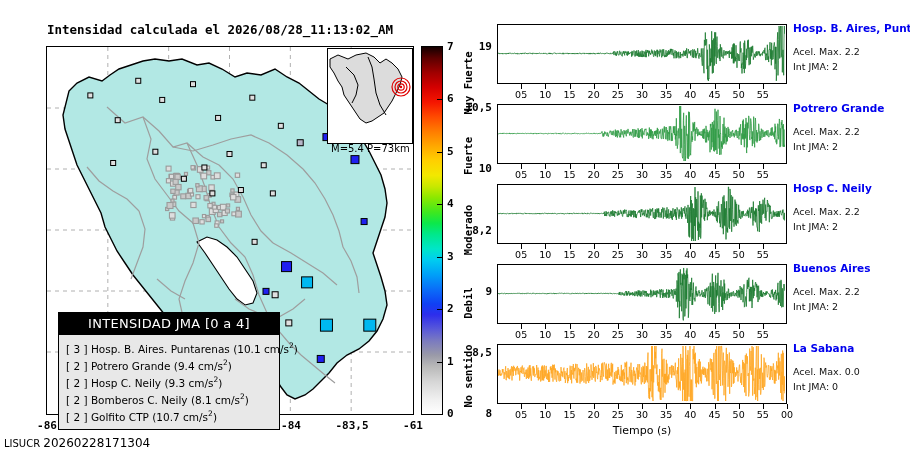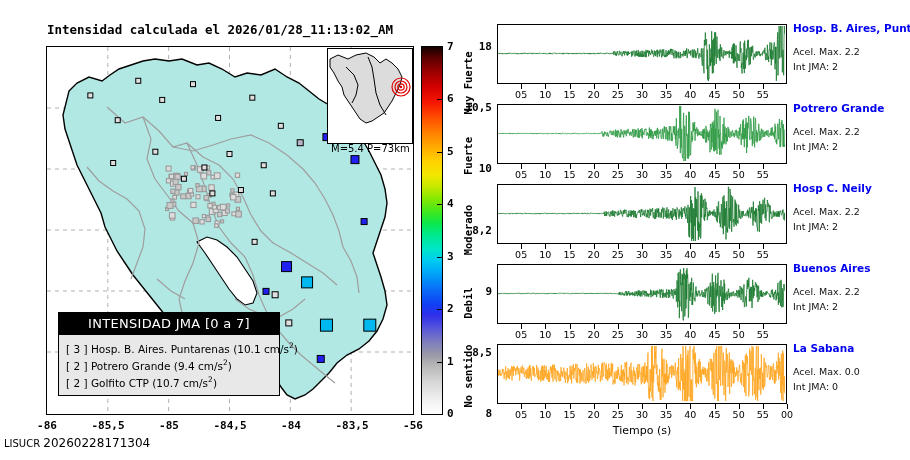--- a/index.html
+++ b/index.html
@@ -72,21 +72,21 @@
   .ptickmark{position:absolute;width:1px;height:5px;background:#000;top:0;}
   .sta-name{position:absolute;left:793px;font-size:10.5px;font-weight:bold;
     color:#0000ee;white-space:nowrap;}
   .sta-info{position:absolute;left:793px;font-size:9.5px;color:#111;white-space:nowrap;}
   #tiempo-label{position:absolute;left:497px;width:290px;top:424px;
     text-align:center;font-size:11px;color:#000;}
 </style>
 </head>
 <body>
 
-<div class="abs" id="map-title">Intensidad calculada el 2026/01/28_11:13:02_AM</div>
+<div class="abs" id="map-title">Intensidad calculada el 2026/08/28_11:13:02_AM</div>
 
 <div class="abs" id="map-frame">
   <svg id="map-svg" width="365" height="366">
     <g id="map-grid">
         <line x1="60.83333333333333" y1="0" x2="60.83333333333333" y2="366" stroke="#b0b0b0" stroke-width="1" stroke-dasharray="4,4"></line>
         <line x1="121.66666666666666" y1="0" x2="121.66666666666666" y2="366" stroke="#b0b0b0" stroke-width="1" stroke-dasharray="4,4"></line>
         <line x1="182.5" y1="0" x2="182.5" y2="366" stroke="#b0b0b0" stroke-width="1" stroke-dasharray="4,4"></line>
         <line x1="243.33333333333331" y1="0" x2="243.33333333333331" y2="366" stroke="#b0b0b0" stroke-width="1" stroke-dasharray="4,4"></line>
         <line x1="304.1666666666667" y1="0" x2="304.1666666666667" y2="366" stroke="#b0b0b0" stroke-width="1" stroke-dasharray="4,4"></line>
         <line x1="0" y1="61" x2="365" y2="61" stroke="#b0b0b0" stroke-width="1" stroke-dasharray="4,4"></line>
@@ -230,36 +230,36 @@
         <rect x="225.1249999999998" y="244.7538461538461" width="6" height="6" fill="#e0e0e0" stroke="#000000" stroke-width="1"></rect>
         <rect x="273.45312500000006" y="272.1600000000001" width="12" height="12" fill="#00b8f0" stroke="#000000" stroke-width="1"></rect>
         <rect x="316.79687499999955" y="272.1600000000001" width="12" height="12" fill="#00b8f0" stroke="#000000" stroke-width="1"></rect>
         <rect x="270.2500000000004" y="308.44461538461536" width="7" height="7" fill="#2020f0" stroke="#000000" stroke-width="1"></rect>
         <rect x="238.8125000000003" y="272.90769230769223" width="6" height="6" fill="#e0e0e0" stroke="#000000" stroke-width="1"></rect>
       </g>
   </svg>
 </div>
 
 <div id="map-yticks">
-    <div class="ytick" style="top: 47px;">18</div>
+    <div class="ytick" style="top: 47px;">19</div>
     <div class="ytick" style="top: 108.167px;">10,5</div>
     <div class="ytick" style="top: 169.333px;">10</div>
     <div class="ytick" style="top: 230.5px;">8,2</div>
     <div class="ytick" style="top: 291.667px;">9</div>
     <div class="ytick" style="top: 352.833px;">8,5</div>
     <div class="ytick" style="top: 414px;">8</div>
   </div>
 <div id="map-xticks">
     <div class="xtick" style="left: 47px;">-86</div>
     <div class="xtick" style="left: 108px;">-85,5</div>
     <div class="xtick" style="left: 169px;">-85</div>
     <div class="xtick" style="left: 230px;">-84,5</div>
     <div class="xtick" style="left: 291px;">-84</div>
     <div class="xtick" style="left: 352px;">-83,5</div>
-    <div class="xtick" style="left: 413px;">-56</div>
+    <div class="xtick" style="left: 413px;">-61</div>
   </div>
 
 <div class="abs" id="inset">
   <svg width="84" height="94">
     <rect x="0" y="0" width="84" height="94" fill="#ffffff"></rect>
     <path fill="#dcdcdc" stroke="#000000" stroke-width="1" d="M 2,10 L 10,6 L 20,10 L 28,6 L 38,4 L 46,8 L 52,14 L 58,10 L 64,14 L 70,20
          L 74,28 L 72,36 L 68,44 L 64,52 L 60,58 L 56,64 L 50,68 L 44,72 L 38,74
          L 32,70 L 28,64 L 24,58 L 20,52 L 16,46 L 14,38 L 10,32 L 6,24 L 2,18 Z"></path>
     <path fill="none" stroke="#000000" stroke-width="1" d="M 18,18 L 26,26 L 30,36 L 28,46 L 24,54"></path>
     <path fill="none" stroke="#000000" stroke-width="1" d="M 40,8 L 44,18 L 46,30 L 48,44 L 52,56 L 58,66"></path>
@@ -267,24 +267,26 @@
       <circle cx="73" cy="38" r="9" fill="none" stroke="#e00000" stroke-width="1.2"></circle>
       <circle cx="73" cy="38" r="6" fill="none" stroke="#e00000" stroke-width="1.2"></circle>
       <circle cx="73" cy="38" r="3.2" fill="none" stroke="#e00000" stroke-width="1.2"></circle>
       <circle cx="73" cy="38" r="1.2" fill="#e00000"></circle>
     </g>
   </svg>
 </div>
 <div class="abs" id="inset-caption">M=5.4 P=73km</div>
 
 <div class="abs" id="legend">
-  <div id="legend-title">INTENSIDAD JMA [0 a 7]</div>
+  <div id="legend-title">INTENSIDAD JMA [0 a 4]</div>
   <div id="legend-list">
       <div class="legend-row">[ 3 ] Hosp. B. Aires. Puntarenas (10.1 cm/s<sup>2</sup>)</div>
       <div class="legend-row">[ 2 ] Potrero Grande (9.4 cm/s<sup>2</sup>)</div>
+      <div class="legend-row">[ 2 ] Hosp C. Neily (9.3 cm/s<sup>2</sup>)</div>
+      <div class="legend-row">[ 2 ] Bomberos C. Neily (8.1 cm/s<sup>2</sup>)</div>
       <div class="legend-row">[ 2 ] Golfito CTP (10.7 cm/s<sup>2</sup>)</div>
     </div>
 </div>
 
 <div class="abs" id="cbar"></div>
 <div id="cbar-ticks">
     <div class="cbtick" style="top: 414px;">0</div>
     <div class="cbtick" style="top: 361.571px;">1</div>
     <div class="cbmark" style="top: 361.571px;"></div>
     <div class="cbtick" style="top: 309.143px;">2</div>

